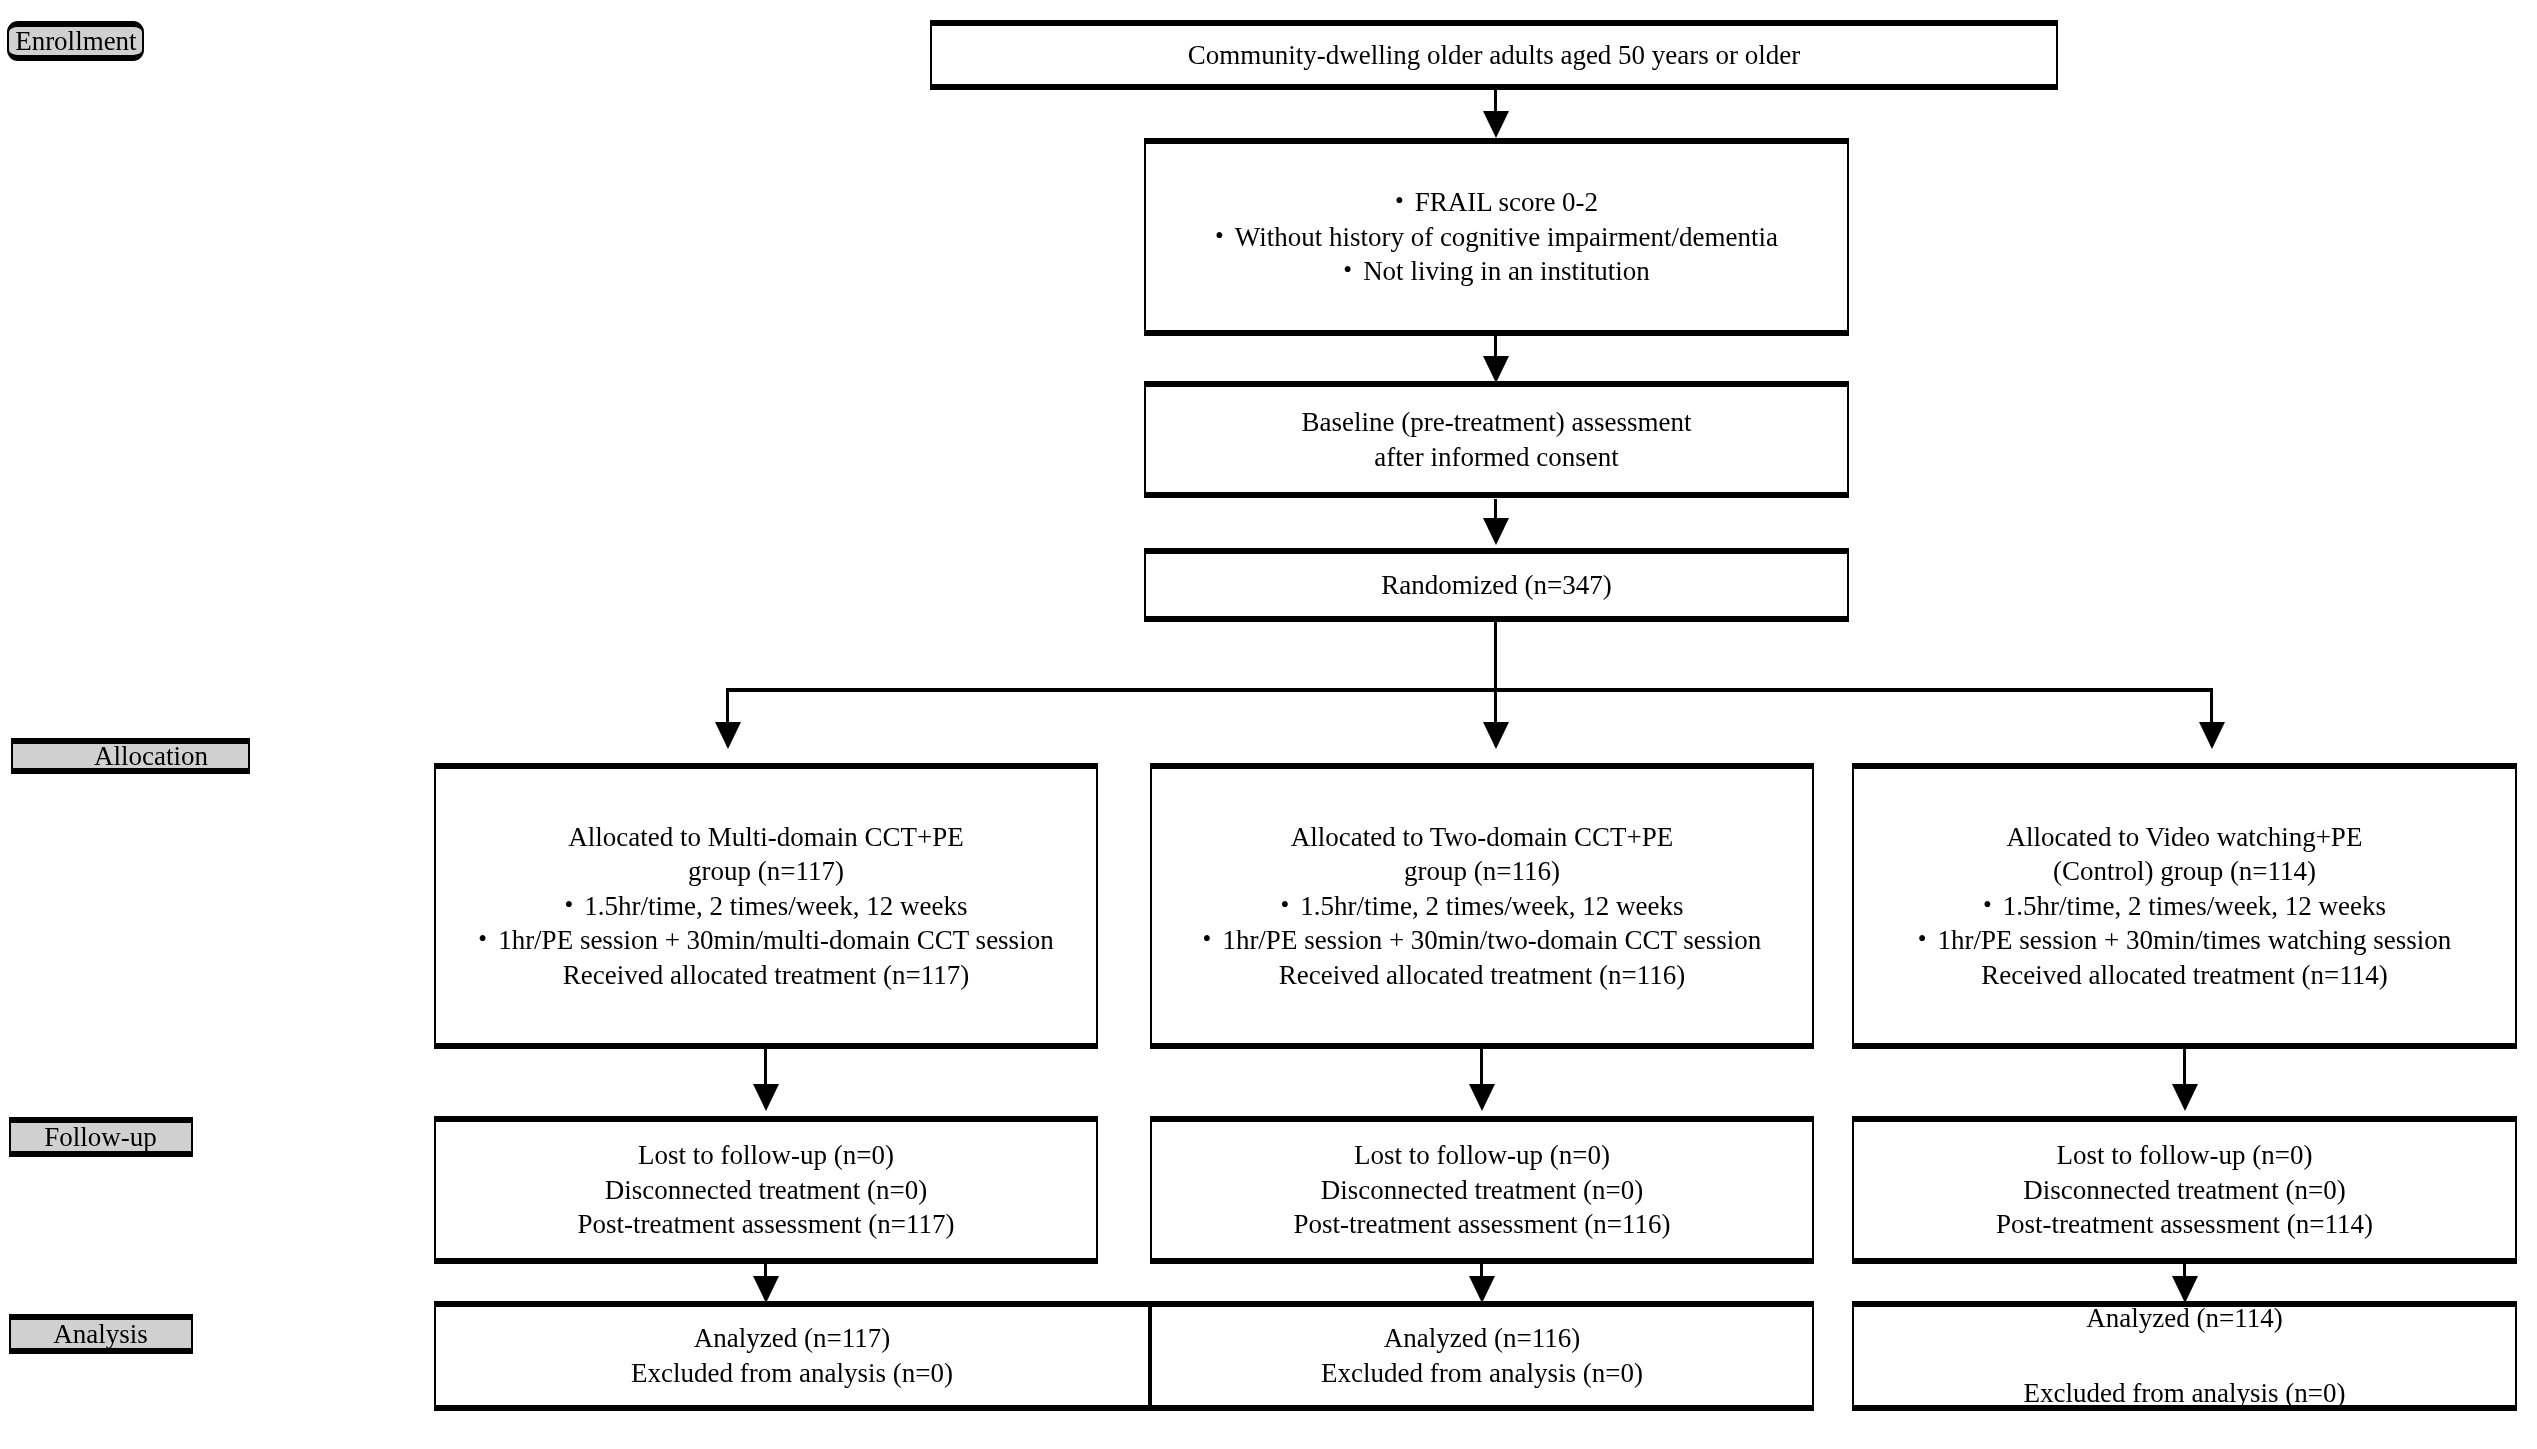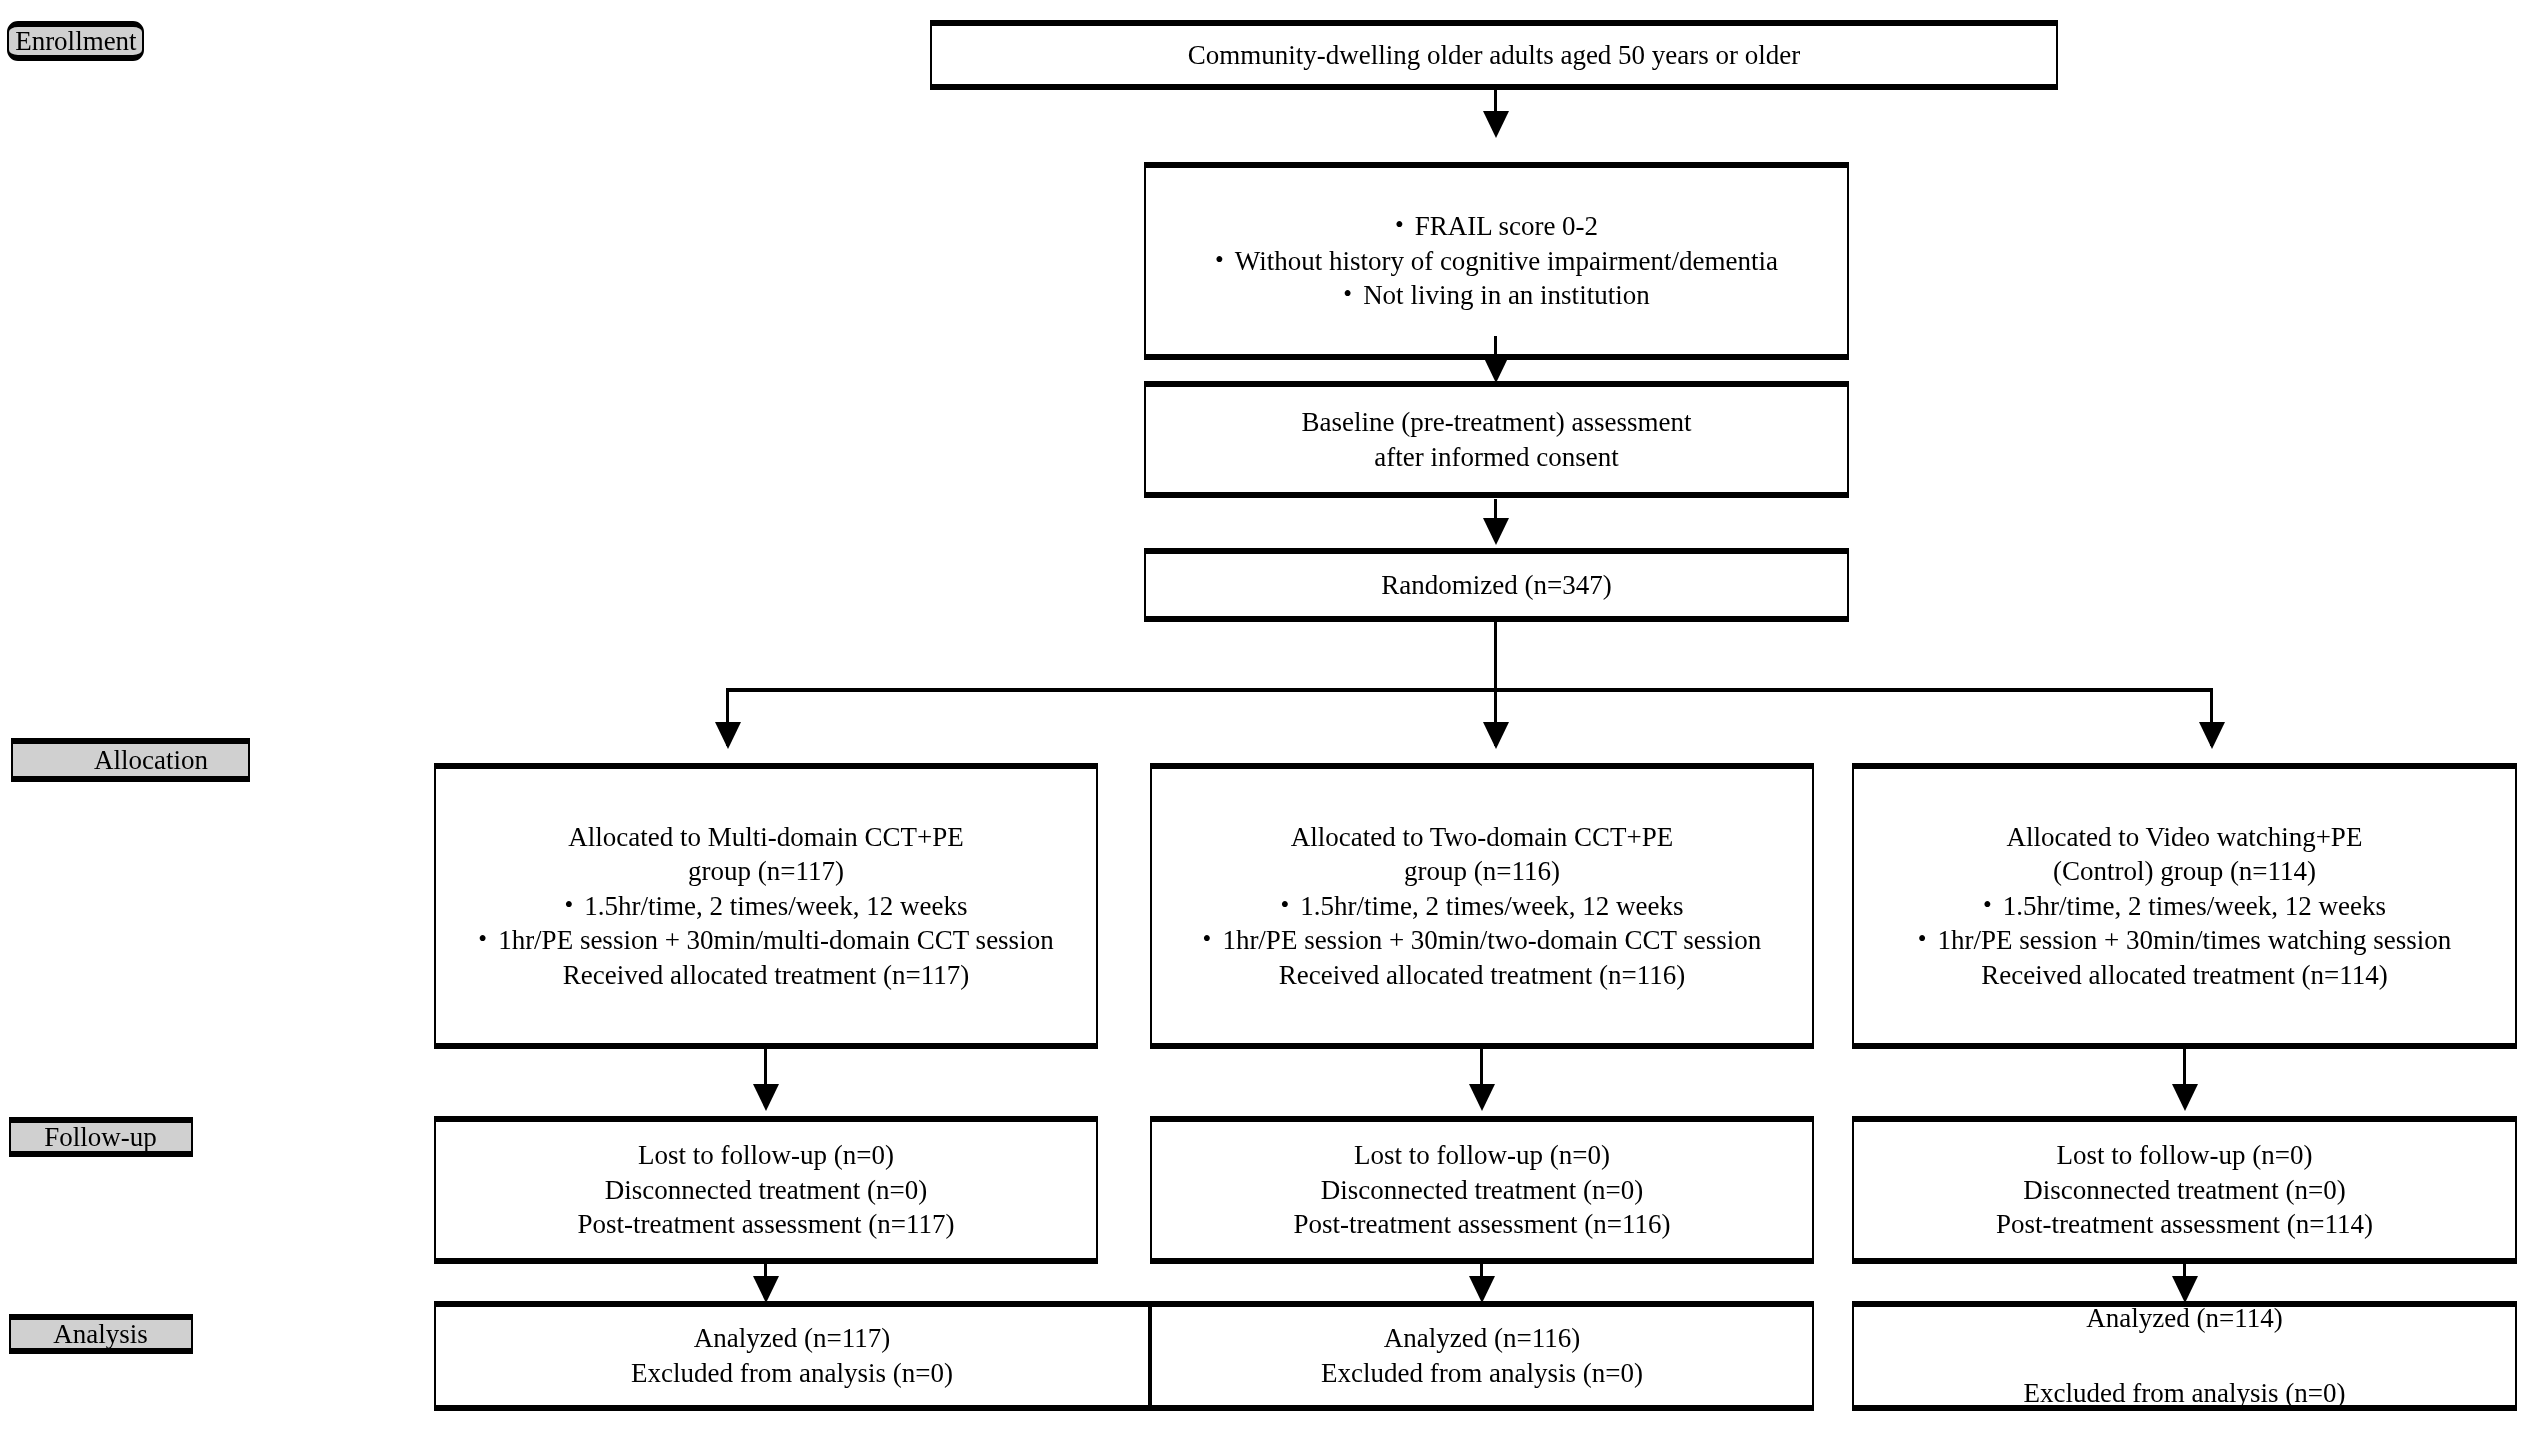--- a/index.html
+++ b/index.html
@@ -85,40 +85,40 @@
 </style>
 </head>
 <body>
 
 <div id="canvas">
 
   <div class="box stage heavy" style="left:7.4px; top:21px; width:137px; height:40px;border-radius:11px;">
     <span class="line">Enrollment</span>
   </div>
 
-  <div class="box stage heavy" style="left:11px; top:738px; width:239px; height:44px;padding-left:41px;">
+  <div class="box stage heavy" style="left:11px; top:738px; width:239px; height:36px;padding-left:41px;">
     <span class="line">Allocation</span>
   </div>
 
   <div class="box stage heavy" style="left:8.6px; top:1117px; width:184px; height:40px;">
     <span class="line">Follow-up</span>
   </div>
 
   <div class="box stage heavy" style="left:8.6px; top:1314px; width:184px; height:40px;align-items:center;">
     <span class="line">Analysis</span>
   </div>
 
   <div class="box heavy" style="left:930px; top:20px; width:1128px; height:70px;">
     <span class="line">Community-dwelling older adults aged 50 years or older</span>
   </div>
 
   <div class="vline" style="left:1494px; top:90px; height:32px;"></div>
   <div class="arrowhead" style="left:1483px; top:111px;"></div>
 
-  <div class="box heavy" style="left:1144px; top:138px; width:705px; height:198px;margin-top:24px;">
+  <div class="box heavy" style="left:1144px; top:138px; width:705px; height:198px;">
     <ul class="bullets">
       <li><span class="bullet">•</span><span>FRAIL score 0-2</span></li>
       <li style="padding:0 43px;"><span class="bullet">•</span><span class="wrap">Without history of cognitive impairment/dementia</span></li>
       <li><span class="bullet">•</span><span>Not living in an institution</span></li>
     </ul>
   </div>
 
   <div class="vline" style="left:1494px; top:336px; height:31px;"></div>
   <div class="arrowhead" style="left:1483px; top:356px;"></div>
 

